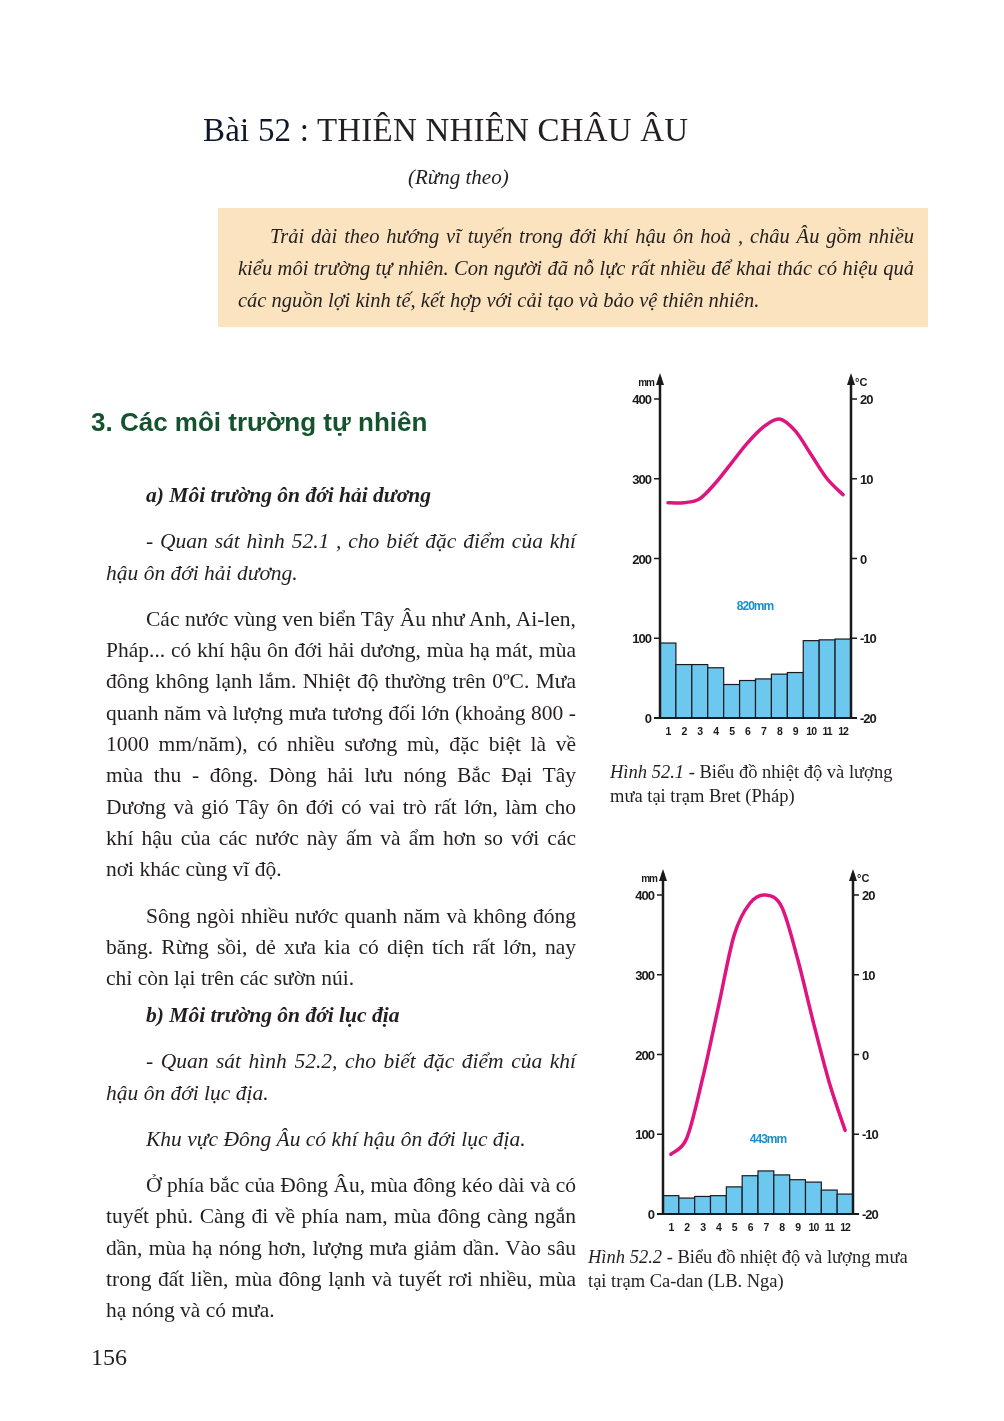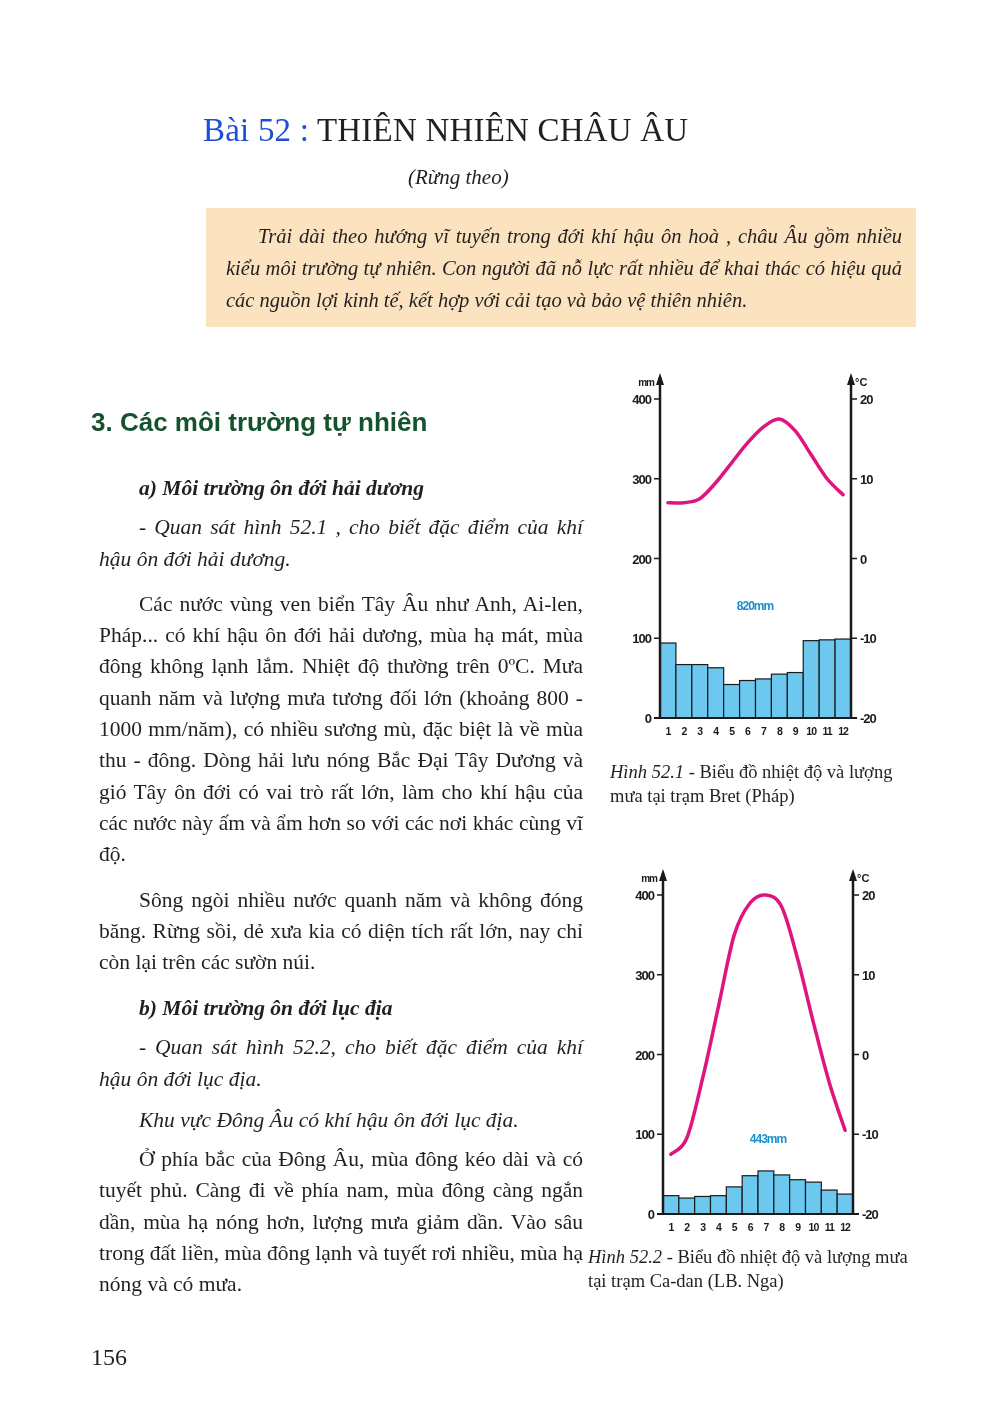--- a/index.html
+++ b/index.html
@@ -1,25 +1,25 @@
 <!DOCTYPE html>
 <html><head>
 <meta charset="utf-8">
 <style>
   html, body { margin: 0; padding: 0; background: #ffffff; }
   body { width: 1004px; height: 1421px; position: relative; overflow: hidden;
          font-family: "Liberation Serif", "DejaVu Serif", serif; color: #231f20; }
   .lesson-title { position: absolute; left: 203px; top: 112px; font-size: 33px; white-space: nowrap; letter-spacing: 0.2px; }
-  .lesson-title .num { color: #1d4ed8; }
+  .lesson-title .num { color: #0f172a; }
   .subtitle { position: absolute; left: 408px; top: 165px; font-size: 21px; font-style: italic; }
-  .intro-box { position: absolute; left: 206px; top: 208px; width: 710px; height: 119px; background: #fbe3bf; box-sizing: border-box; padding: 12px 14px 0 20px; }
+  .intro-box { position: absolute; left: 218px; top: 208px; width: 710px; height: 119px; background: #fbe3bf; box-sizing: border-box; padding: 12px 14px 0 20px; }
   .intro-box p { margin: 0; font-style: italic; font-size: 20.5px; line-height: 32px; text-align: justify; text-indent: 32px; }
   .section-heading { position: absolute; left: 91px; top: 407px; font-family: "Liberation Sans", "DejaVu Sans", sans-serif; font-weight: bold; color: #14532d; font-size: 26px; }
   .body-col { position: absolute; left: 91px; width: 500px; font-size: 21.5px; line-height: 31.3px; }
-  .body-col p { margin: 8px; text-align: justify; text-indent: 40px; }
+  .body-col p { margin: 15px; text-align: justify; text-indent: 40px; }
   .sub-heading { font-weight: bold; font-style: italic; }
   .question { font-style: italic; }
   .caption { position: absolute; font-size: 18.5px; line-height: 24px; text-align: left; }
   .caption .fig { font-style: italic; }
   .page-number { position: absolute; left: 91px; top: 1344px; font-size: 24px; }
   svg text { font-family: "Liberation Sans", "DejaVu Sans", sans-serif; }
 </style>
 </head>
 <body>
 

